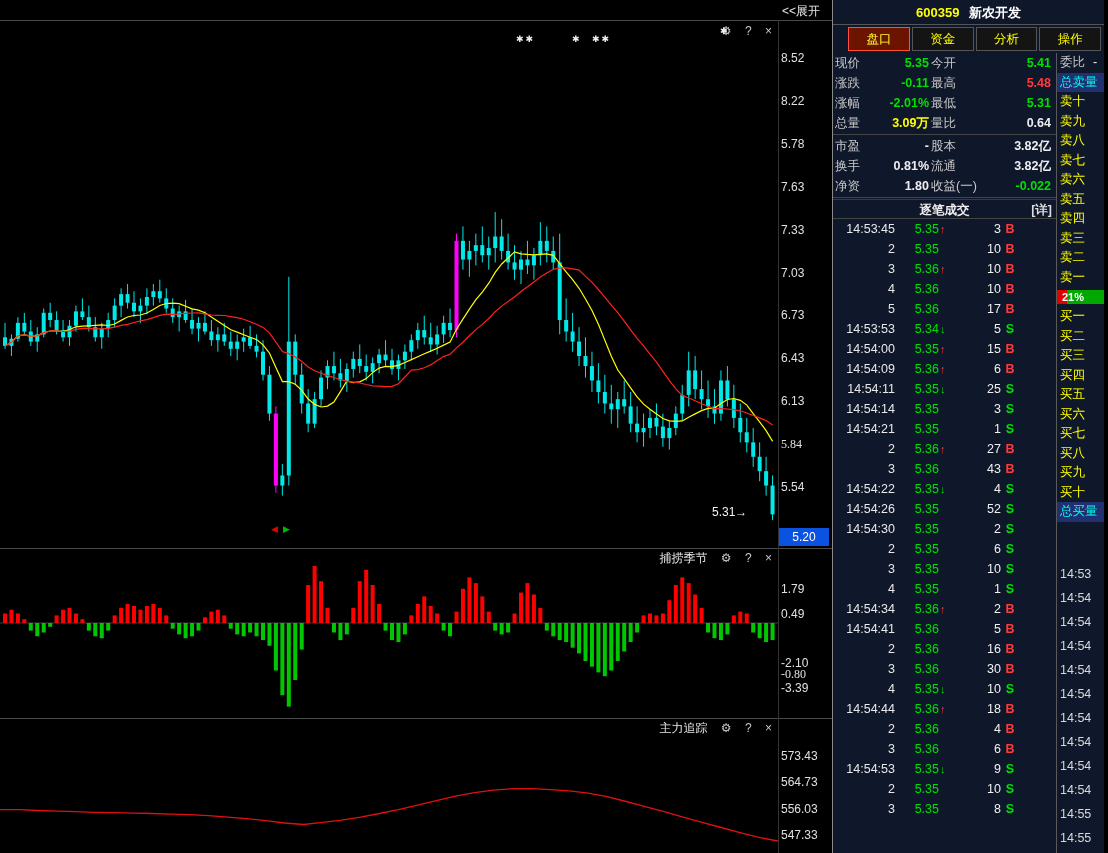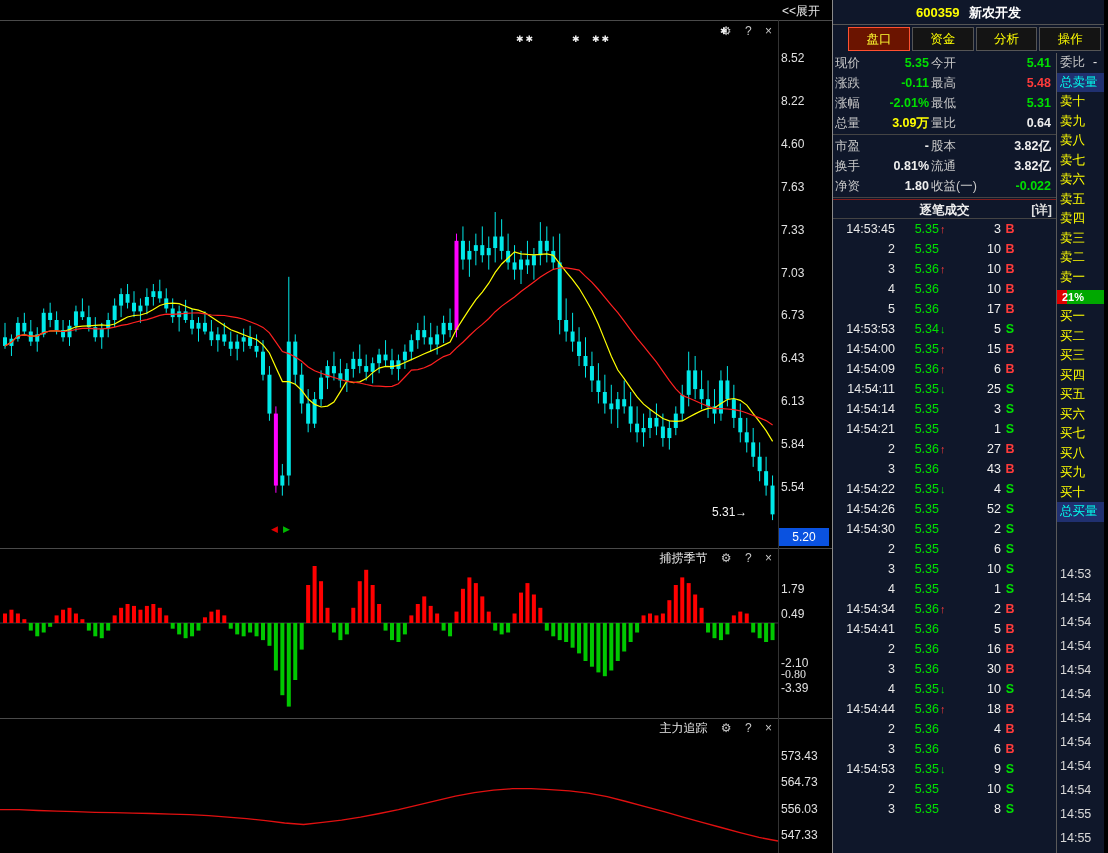--- a/index.html
+++ b/index.html
@@ -469,28 +469,28 @@
     <div class="panel-head bottom-head">
       <span>主力追踪</span>
       <span class="icon">⚙</span>
       <span class="icon">?</span>
       <span class="icon">×</span>
     </div>
 
     <div class="vsep"></div>
   <span class="axis-label" style="top: 51px;">8.52</span>
       <span class="axis-label" style="top: 93.9px;">8.22</span>
-      <span class="axis-label" style="top: 136.8px;">4.60</span>
+      <span class="axis-label" style="top: 136.8px;">5.78</span>
       <span class="axis-label" style="top: 179.7px;">7.63</span>
       <span class="axis-label" style="top: 222.6px;">7.33</span>
       <span class="axis-label" style="top: 265.5px;">7.03</span>
       <span class="axis-label" style="top: 308.4px;">6.73</span>
       <span class="axis-label" style="top: 351.3px;">6.43</span>
       <span class="axis-label" style="top: 394.2px;">6.13</span>
-      <span class="axis-label" style="top: 437.1px;">5.84</span>
+      <span class="axis-label" style="top: 437.1px; font-family: Liberation Serif, serif;">5.84</span>
       <span class="axis-label" style="top: 480px;">5.54</span>
       <span class="axis-label" style="top: 582px;">1.79</span>
       <span class="axis-label" style="top: 606.75px;">0.49</span>
       <span class="axis-label" style="top: 667px; font-family: Liberation Serif, serif;">-0.80</span>
       <span class="axis-label" style="top: 656.25px;">-2.10</span>
       <span class="axis-label" style="top: 681px;">-3.39</span>
       <span class="axis-label" style="top: 749px;">573.43</span>
       <span class="axis-label" style="top: 775.33px;">564.73</span>
       <span class="axis-label" style="top: 801.66px;">556.03</span>
       <span class="axis-label" style="top: 827.99px;">547.33</span>

